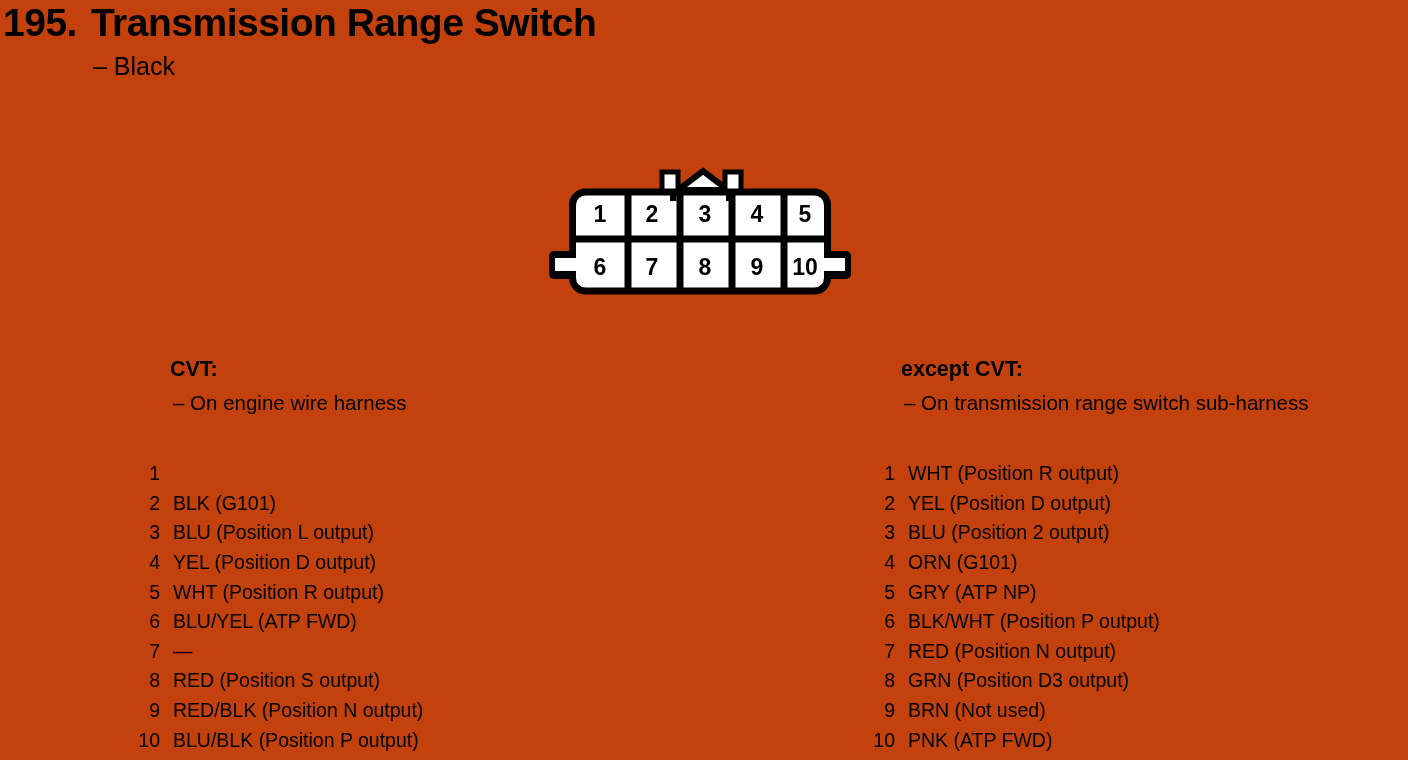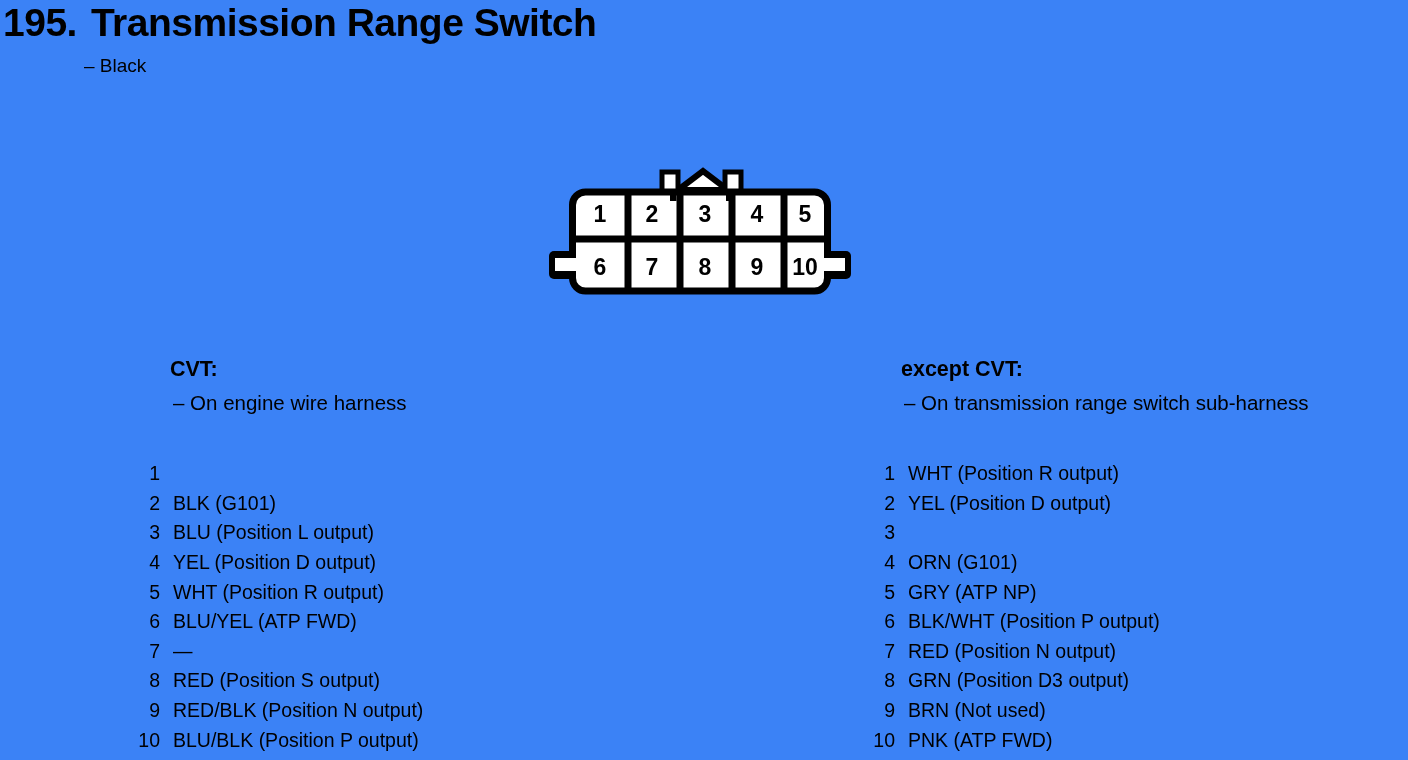--- a/index.html
+++ b/index.html
@@ -1,40 +1,40 @@
 <!DOCTYPE html>
 <html><head>
 <meta charset="utf-8">
 <style>
   html, body { margin: 0; padding: 0; background: #ffffff; }
   .page {
     position: relative;
     width: 1408px;
     height: 760px;
-    background: #3b82f6;
+    background: #c2410c;
     color: #000000;
     font-family: "Liberation Sans", sans-serif;
     overflow: hidden;
   }
   .title {
     position: absolute;
     left: 3px;
     top: 1px;
     display: flex;
     gap: 14px;
     font-size: 39px;
     font-weight: bold;
     letter-spacing: -0.5px;
     white-space: nowrap;
   }
   .notes {
     position: absolute;
-    left: 84px;
+    left: 93px;
     top: 51px;
-    font-size: 19px;
+    font-size: 25px;
     line-height: 30px;
     white-space: nowrap;
   }
   .connector-svg {
     position: absolute;
     left: 548px;
     top: 166px;
     width: 304px;
     height: 136px;
   }
@@ -189,20 +189,21 @@
     <div class="pin-row">
         <span class="pin-num">1</span>
         <span class="pin-label">WHT (Position R output)</span>
       </div>
     <div class="pin-row">
         <span class="pin-num">2</span>
         <span class="pin-label">YEL (Position D output)</span>
       </div>
     <div class="pin-row">
         <span class="pin-num">3</span>
+        <span class="pin-label">BLU (Position 2 output)</span>
       </div>
     <div class="pin-row">
         <span class="pin-num">4</span>
         <span class="pin-label">ORN (G101)</span>
       </div>
     <div class="pin-row">
         <span class="pin-num">5</span>
         <span class="pin-label">GRY (ATP NP)</span>
       </div>
     <div class="pin-row">

